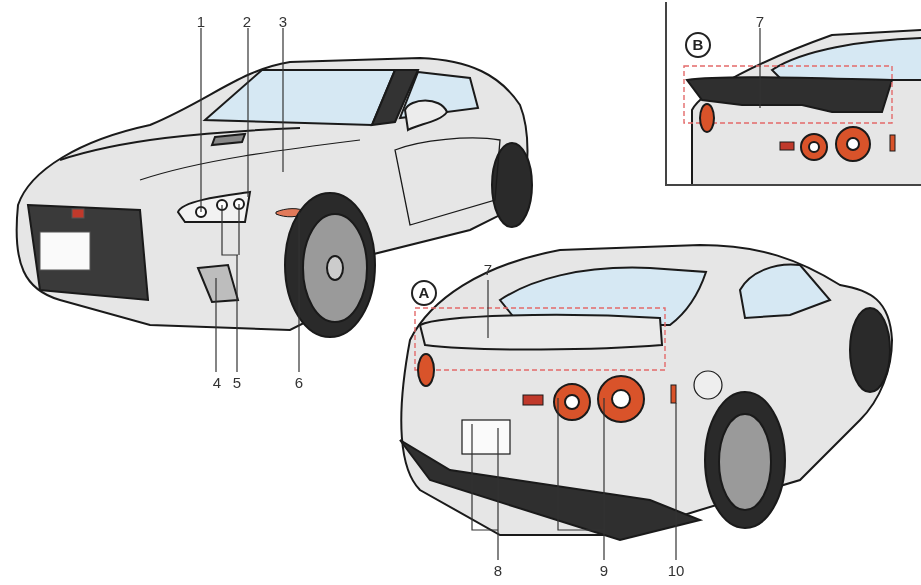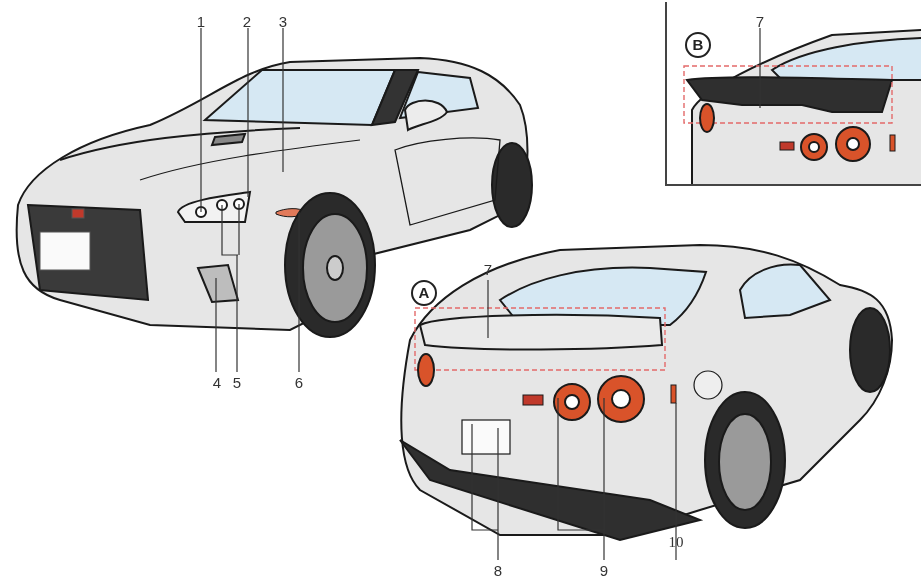--- a/index.html
+++ b/index.html
@@ -128,13 +128,13 @@
 <div class="label" style="left:201px; top:14px;">1</div>
 <div class="label" style="left:247px; top:14px;">2</div>
 <div class="label" style="left:283px; top:14px;">3</div>
 <div class="label" style="left:217px; top:375px;">4</div>
 <div class="label" style="left:237px; top:375px;">5</div>
 <div class="label" style="left:299px; top:375px;">6</div>
 
 <div class="label" style="left:488px; top:262px;">7</div>
 <div class="label" style="left:498px; top:563px;">8</div>
 <div class="label" style="left:604px; top:563px;">9</div>
-<div class="label" style="left:676px; top:535px;font-family:Liberation Serif, serif;">10</div>
+<div class="label" style="left:676px; top:563px;">10</div>
 
 </body></html>

